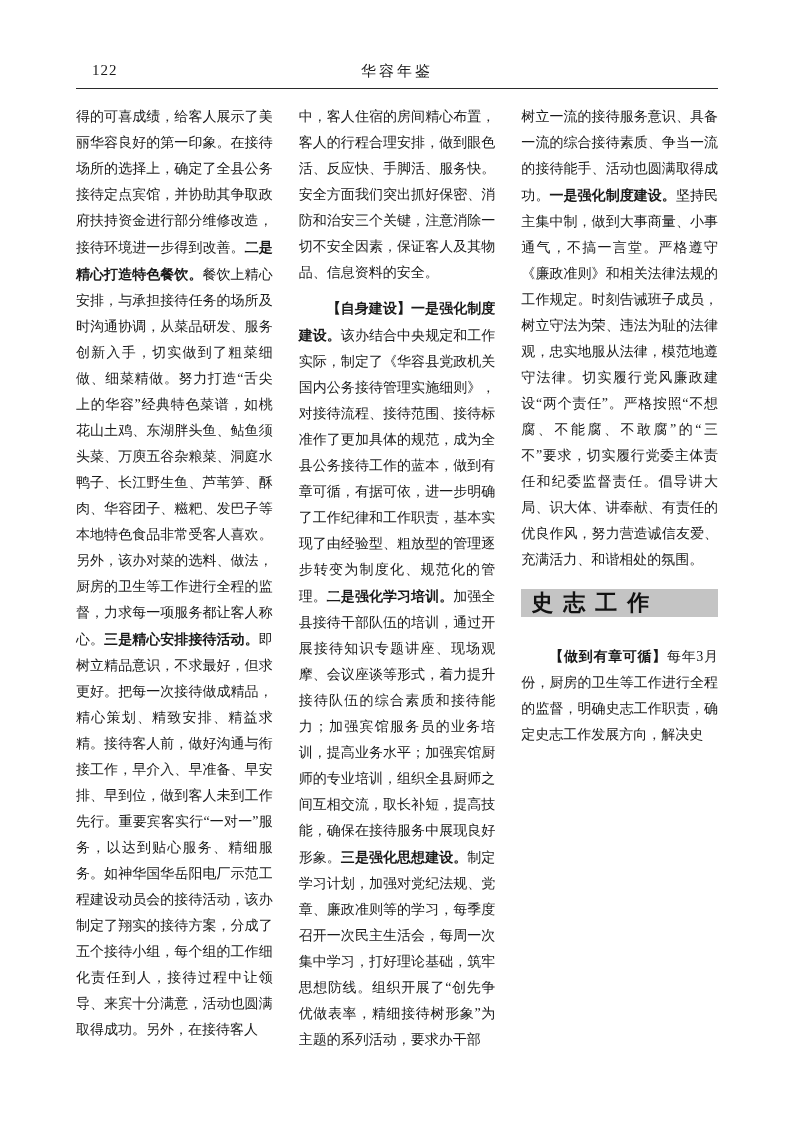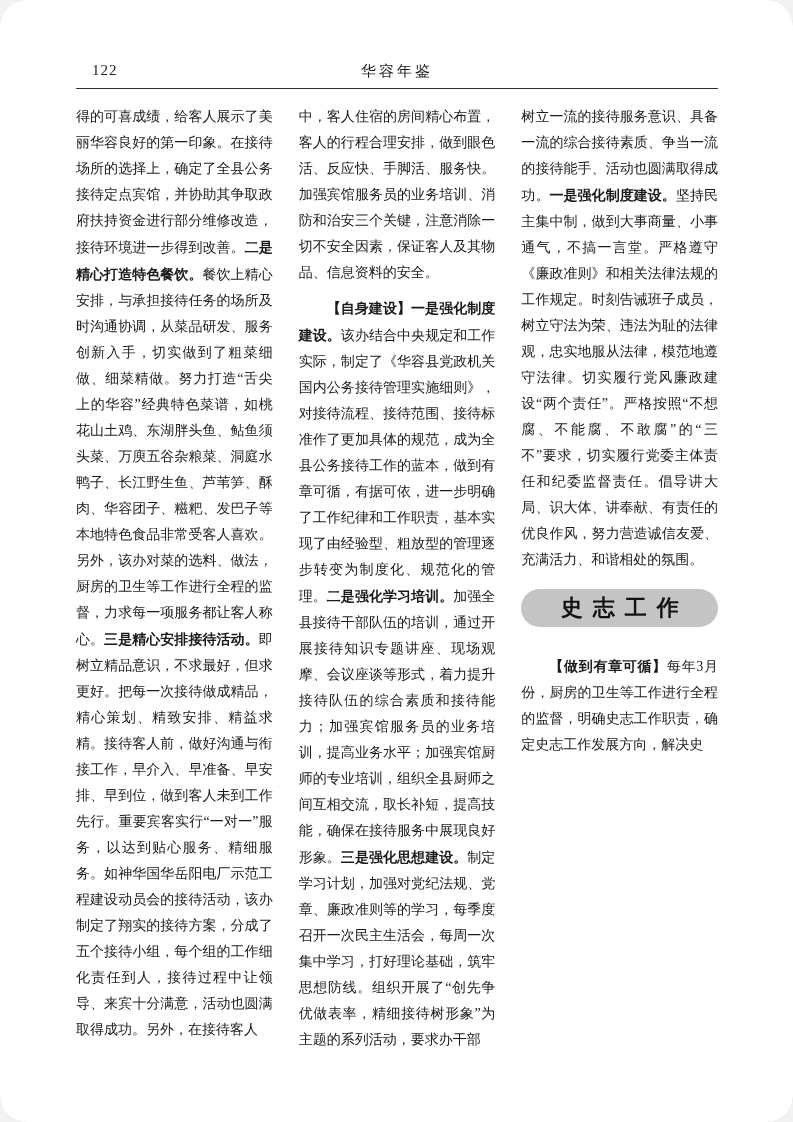--- a/index.html
+++ b/index.html
@@ -1,15 +1,15 @@
 <!DOCTYPE html>
 <html><head>
 <meta charset="utf-8">
 <style>
-  * { margin: 0; padding: 0; box-sizing: border-box; border-radius: 26px; }
+  * { margin: 0; padding: 0; box-sizing: border-box; }
   html, body { background: #f2f2f2; }
   body { display: flex; justify-content: center; }
   .page {
     width: 793px; height: 1122px;
     background: #ffffff;
     outline: 1px solid #ddd;
     padding: 62px 75px 0 76px;
     font-family: "Liberation Serif", "DejaVu Serif", serif;
     color: #1a1a1a;
     overflow: hidden;
@@ -33,23 +33,23 @@
   }
   p.para { text-align: justify; }
   p.entry { text-indent: 2em; margin-top: 9px; }
   .b {
     font-weight: bold;
     font-family: "Liberation Sans", "DejaVu Sans", sans-serif;
   }
   .attribution { text-align: right; padding-right: 14px; margin-top: 5px; text-indent: 0; }
   .section-box {
     background: #c4c4c4;
-    height: 38px;
+    height: 28px;
     margin: 16px 0 26px 0;
-    display: flex; align-items: center; justify-content: center;
+    display: flex; align-items: center; justify-content: flex-start;
   }
   .section-title {
     font-size: 22px;
     font-weight: bold;
     font-family: "Liberation Sans", "DejaVu Sans", sans-serif;
     letter-spacing: 10px;
     margin-left: 10px; 
     color: #111;
   }
 </style>
@@ -64,21 +64,21 @@
   </header>
   <div class="rule"></div>
 
   <main class="columns">
 
     <section class="col">
       <p class="para"><span>得的可喜成绩，给客人展示了美丽华容良好的第一印象。在接待场所的选择上，确定了全县公务接待定点宾馆，并协助其争取政府扶持资金进行部分维修改造，接待环境进一步得到改善。</span><span class="b">二是精心打造特色餐饮。</span><span>餐饮上精心安排，与承担接待任务的场所及时沟通协调，从菜品研发、服务创新入手，切实做到了粗菜细做、细菜精做。努力打造“舌尖上的华容”经典特色菜谱，如桃花山土鸡、东湖胖头鱼、鲇鱼须头菜、万庾五谷杂粮菜、洞庭水鸭子、长江野生鱼、芦苇笋、酥肉、华容团子、糍粑、发巴子等本地特色食品非常受客人喜欢。另外，该办对菜的选料、做法，厨房的卫生等工作进行全程的监督，力求每一项服务都让客人称心。</span><span class="b">三是精心安排接待活动。</span><span>即树立精品意识，不求最好，但求更好。把每一次接待做成精品，精心策划、精致安排、精益求精。接待客人前，做好沟通与衔接工作，早介入、早准备、早安排、早到位，做到客人未到工作先行。重要宾客实行“一对一”服务，以达到贴心服务、精细服务。如神华国华岳阳电厂示范工程建设动员会的接待活动，该办制定了翔实的接待方案，分成了五个接待小组，每个组的工作细化责任到人，接待过程中让领导、来宾十分满意，活动也圆满取得成功。另外，在接待客人</span></p>
     </section>
 
     <section class="col">
-      <p class="para"><span>中，客人住宿的房间精心布置，客人的行程合理安排，做到眼色活、反应快、手脚活、服务快。加强宾馆服务员的业务培训、消防和治安三个关键，注意消除一切不安全因素，保证客人及其物品、信息资料的安全。</span></p>
+      <p class="para"><span>中，客人住宿的房间精心布置，客人的行程合理安排，做到眼色活、反应快、手脚活、服务快。安全方面我们突出抓好保密、消防和治安三个关键，注意消除一切不安全因素，保证客人及其物品、信息资料的安全。</span></p>
       <p class="para entry"><span class="b">【自身建设】</span><span class="b">一是强化制度建设。</span><span>该办结合中央规定和工作实际，制定了《华容县党政机关国内公务接待管理实施细则》，对接待流程、接待范围、接待标准作了更加具体的规范，成为全县公务接待工作的蓝本，做到有章可循，有据可依，进一步明确了工作纪律和工作职责，基本实现了由经验型、粗放型的管理逐步转变为制度化、规范化的管理。</span><span class="b">二是强化学习培训。</span><span>加强全县接待干部队伍的培训，通过开展接待知识专题讲座、现场观摩、会议座谈等形式，着力提升接待队伍的综合素质和接待能力；加强宾馆服务员的业务培训，提高业务水平；加强宾馆厨师的专业培训，组织全县厨师之间互相交流，取长补短，提高技能，确保在接待服务中展现良好形象。</span><span class="b">三是强化思想建设。</span><span>制定学习计划，加强对党纪法规、党章、廉政准则等的学习，每季度召开一次民主生活会，每周一次集中学习，打好理论基础，筑牢思想防线。组织开展了“创先争优做表率，精细接待树形象”为主题的系列活动，要求办干部</span></p>
     </section>
 
     <section class="col">
       <p class="para"><span>树立一流的接待服务意识、具备一流的综合接待素质、争当一流的接待能手、活动也圆满取得成功。</span><span class="b">一是强化制度建设。</span><span>坚持民主集中制，做到大事商量、小事通气，不搞一言堂。严格遵守《廉政准则》和相关法律法规的工作规定。时刻告诫班子成员，树立守法为荣、违法为耻的法律观，忠实地服从法律，模范地遵守法律。切实履行党风廉政建设“两个责任”。严格按照“不想腐、不能腐、不敢腐”的“三不”要求，切实履行党委主体责任和纪委监督责任。倡导讲大局、识大体、讲奉献、有责任的优良作风，努力营造诚信友爱、充满活力、和谐相处的氛围。</span></p>
       <div class="section-box">
         <span class="section-title">史志工作</span>
       </div>
       <p class="para entry"><span class="b">【做到有章可循】</span><span>每年3月份，厨房的卫生等工作进行全程的监督，明确史志工作职责，确定史志工作发展方向，解决史</span></p>
     </section>

